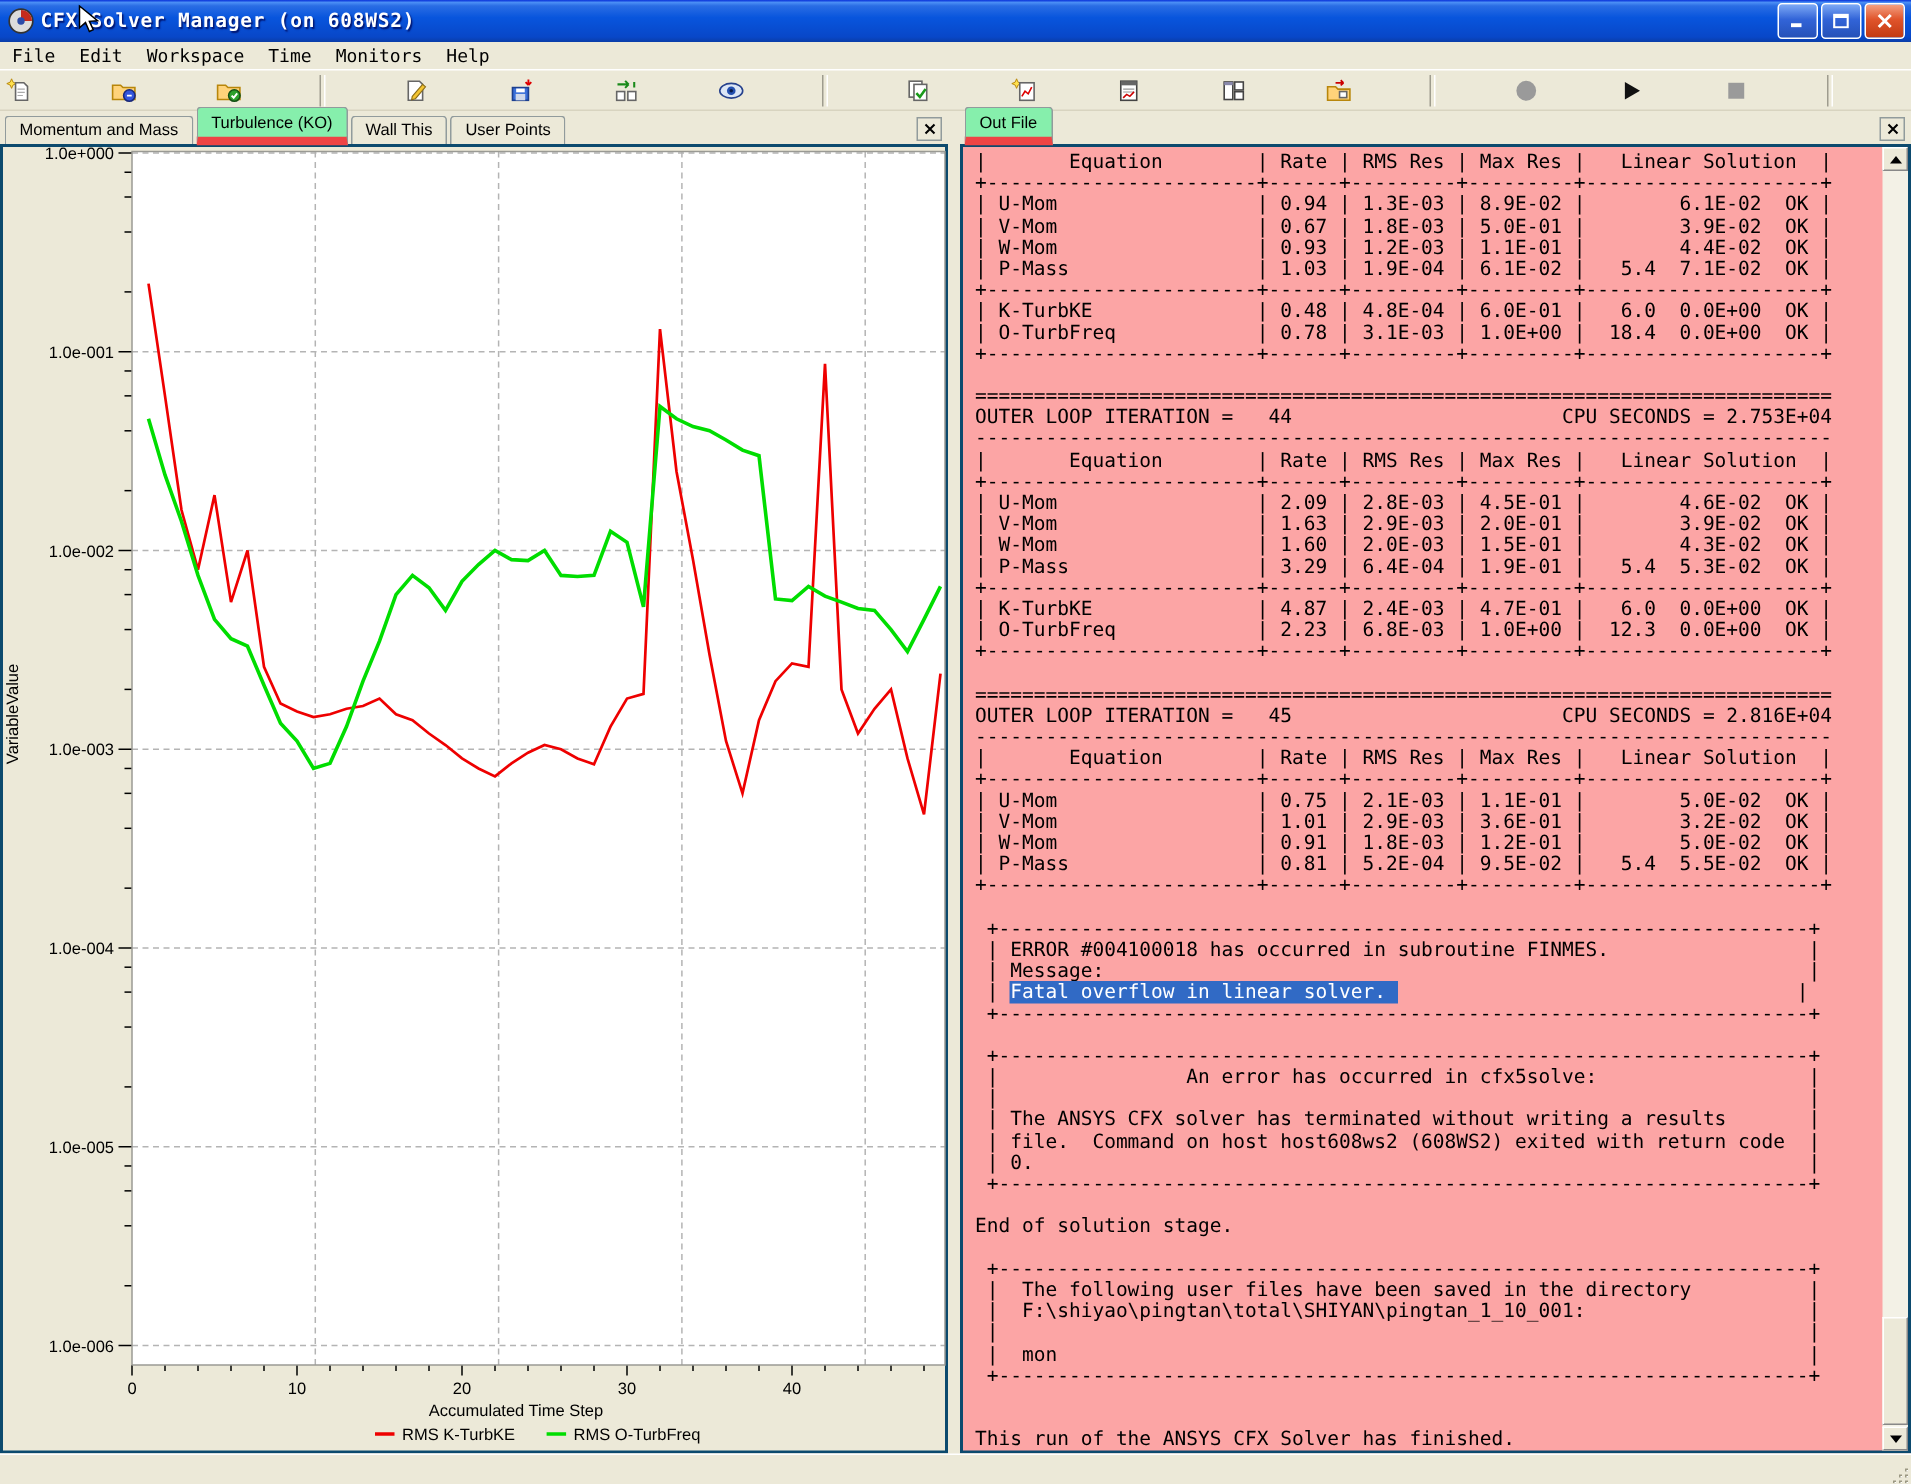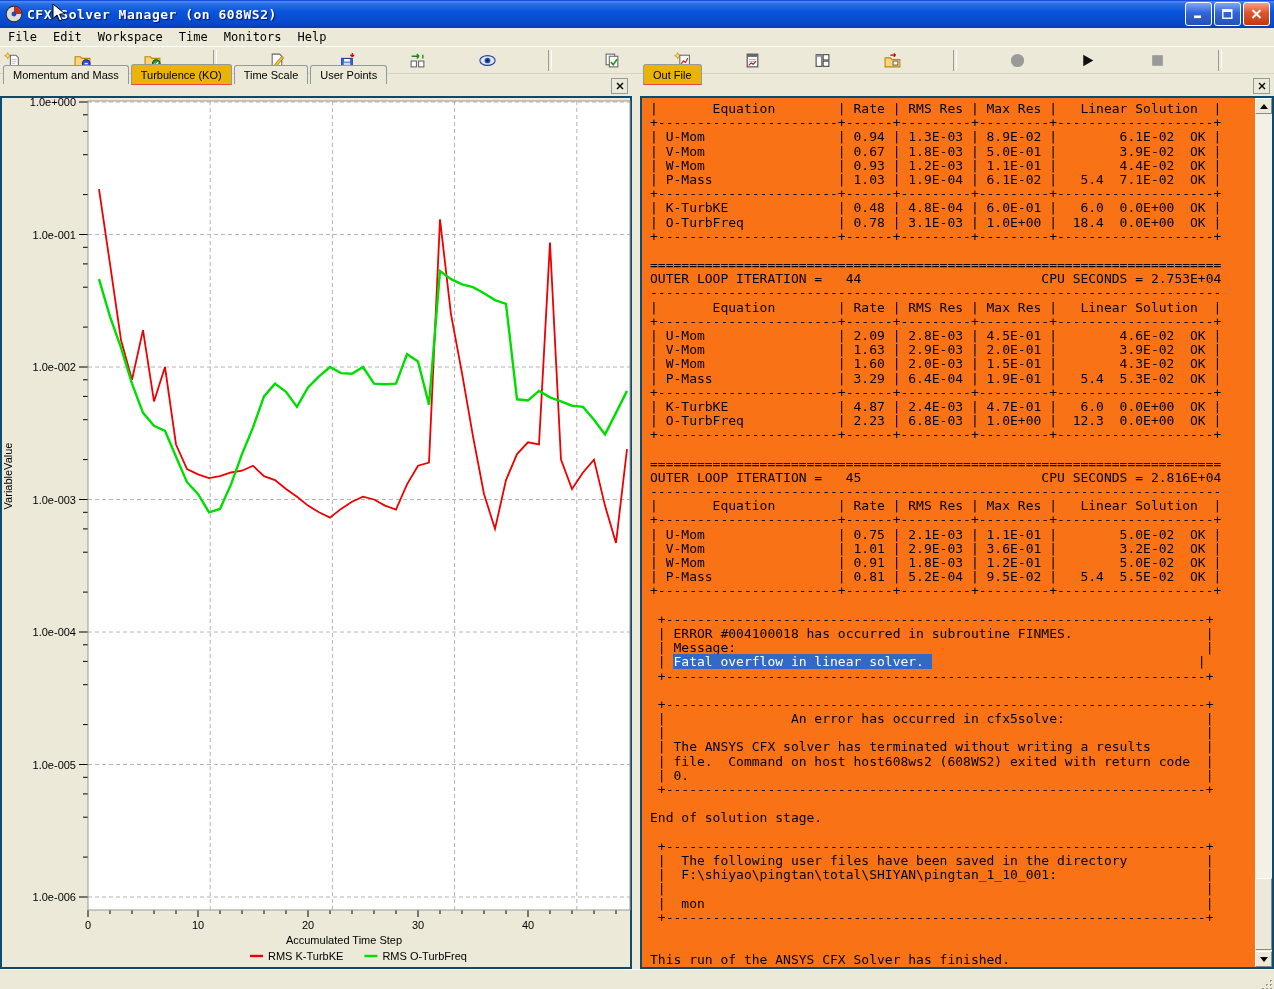--- a/index.html
+++ b/index.html
@@ -31,28 +31,28 @@
   .combo-btn{width:17px;height:17px;background:linear-gradient(180deg,#f6f4ef,#dcd9c8);border-left:1px solid #b5b2a1;
              display:flex;align-items:center;justify-content:center;}
   .combo-arrow{width:0;height:0;border-left:4px solid transparent;border-right:4px solid transparent;border-top:5px solid #000;}
   
   .main{display:flex;height:895px;}
   .panel{display:flex;flex-direction:column;}
   .panel.left{width:632px;}
   .splitter{width:8px;background:#ece9d8;}
   .panel.right{width:634px;}
   .tabbar{height:22px;position:relative;background:#ece9d8;}
-  .tabs{position:absolute;left:1px;bottom:12px;display:flex;align-items:flex-end;justify-content:space-between;}
+  .tabs{position:absolute;left:1px;bottom:0;display:flex;align-items:flex-end;justify-content:space-between;}
   .tab{font:11px "Liberation Sans",sans-serif;padding:3px 9px 3px;border:1px solid #919b9c;border-bottom:none;
        border-radius:3px 3px 0 0;background:#ece9d8;margin-left:2px;white-space:nowrap;}
-  .tab.active{background:#eab308;position:relative;z-index:3;padding-top:4px;margin-bottom:-1px;border-bottom:1px solid #ef4444;}
+  .tab.active{background:#86efac;position:relative;z-index:3;padding-top:4px;margin-bottom:-1px;border-bottom:6px solid #ef4444;}
   .tab-close{position:absolute;right:4px;top:4px;width:15px;height:14px;background:#ece9d8;
              border:1px solid #919b9c;display:flex;align-items:center;justify-content:center;}
   .content{height:873px;border:2px solid #0c4a6e;position:relative;background:#ece9d8;box-sizing:border-box;}
-  .content.out-area{background:#f97316;}
+  .content.out-area{background:#fca5a5;}
   
   .out-text{position:absolute;left:0;top:0;right:18px;bottom:0;padding:4px 0 0 8px;
             font:13px "DejaVu Sans Mono",monospace;line-height:14.2px;white-space:pre;color:#000;overflow:hidden;}
   .out-line{height:14.2px;}
   .hl{background:#316ac5;color:#fff;}
   
   .scrollbar{position:absolute;top:0;right:0;width:17px;height:100%;background:#f3f1e6;}
   .sb-btn{position:absolute;left:0;width:17px;height:16px;background:#ece9d8;border:1px solid #fff;
           border-right-color:#888;border-bottom-color:#888;box-sizing:border-box;
           display:flex;align-items:center;justify-content:center;}
@@ -259,21 +259,21 @@
     <span class="tb-sep"></span>
     <span class="ws-label">Workspace</span>
   </div>
 
   <div class="main">
     <div class="panel left">
       <div class="tabbar">
         <div class="tabs" id="left-tabs">
             <div class="tab">Momentum and Mass</div>
             <div class="tab active">Turbulence (KO)</div>
-            <div class="tab">Time Scale</div>
+            <div class="tab">Wall This</div>
             <div class="tab">User Points</div>
           </div>
         <div class="tab-close">
           <svg width="8" height="8" viewBox="0 0 8 8">
               <path d="M1,1 L7,7 M7,1 L1,7" stroke="#000" stroke-width="1.4"></path>
             </svg>
         </div>
       </div>
       <div class="content chart-area">
         <svg id="chart-svg" width="630" height="871" viewBox="0 0 630 871">

